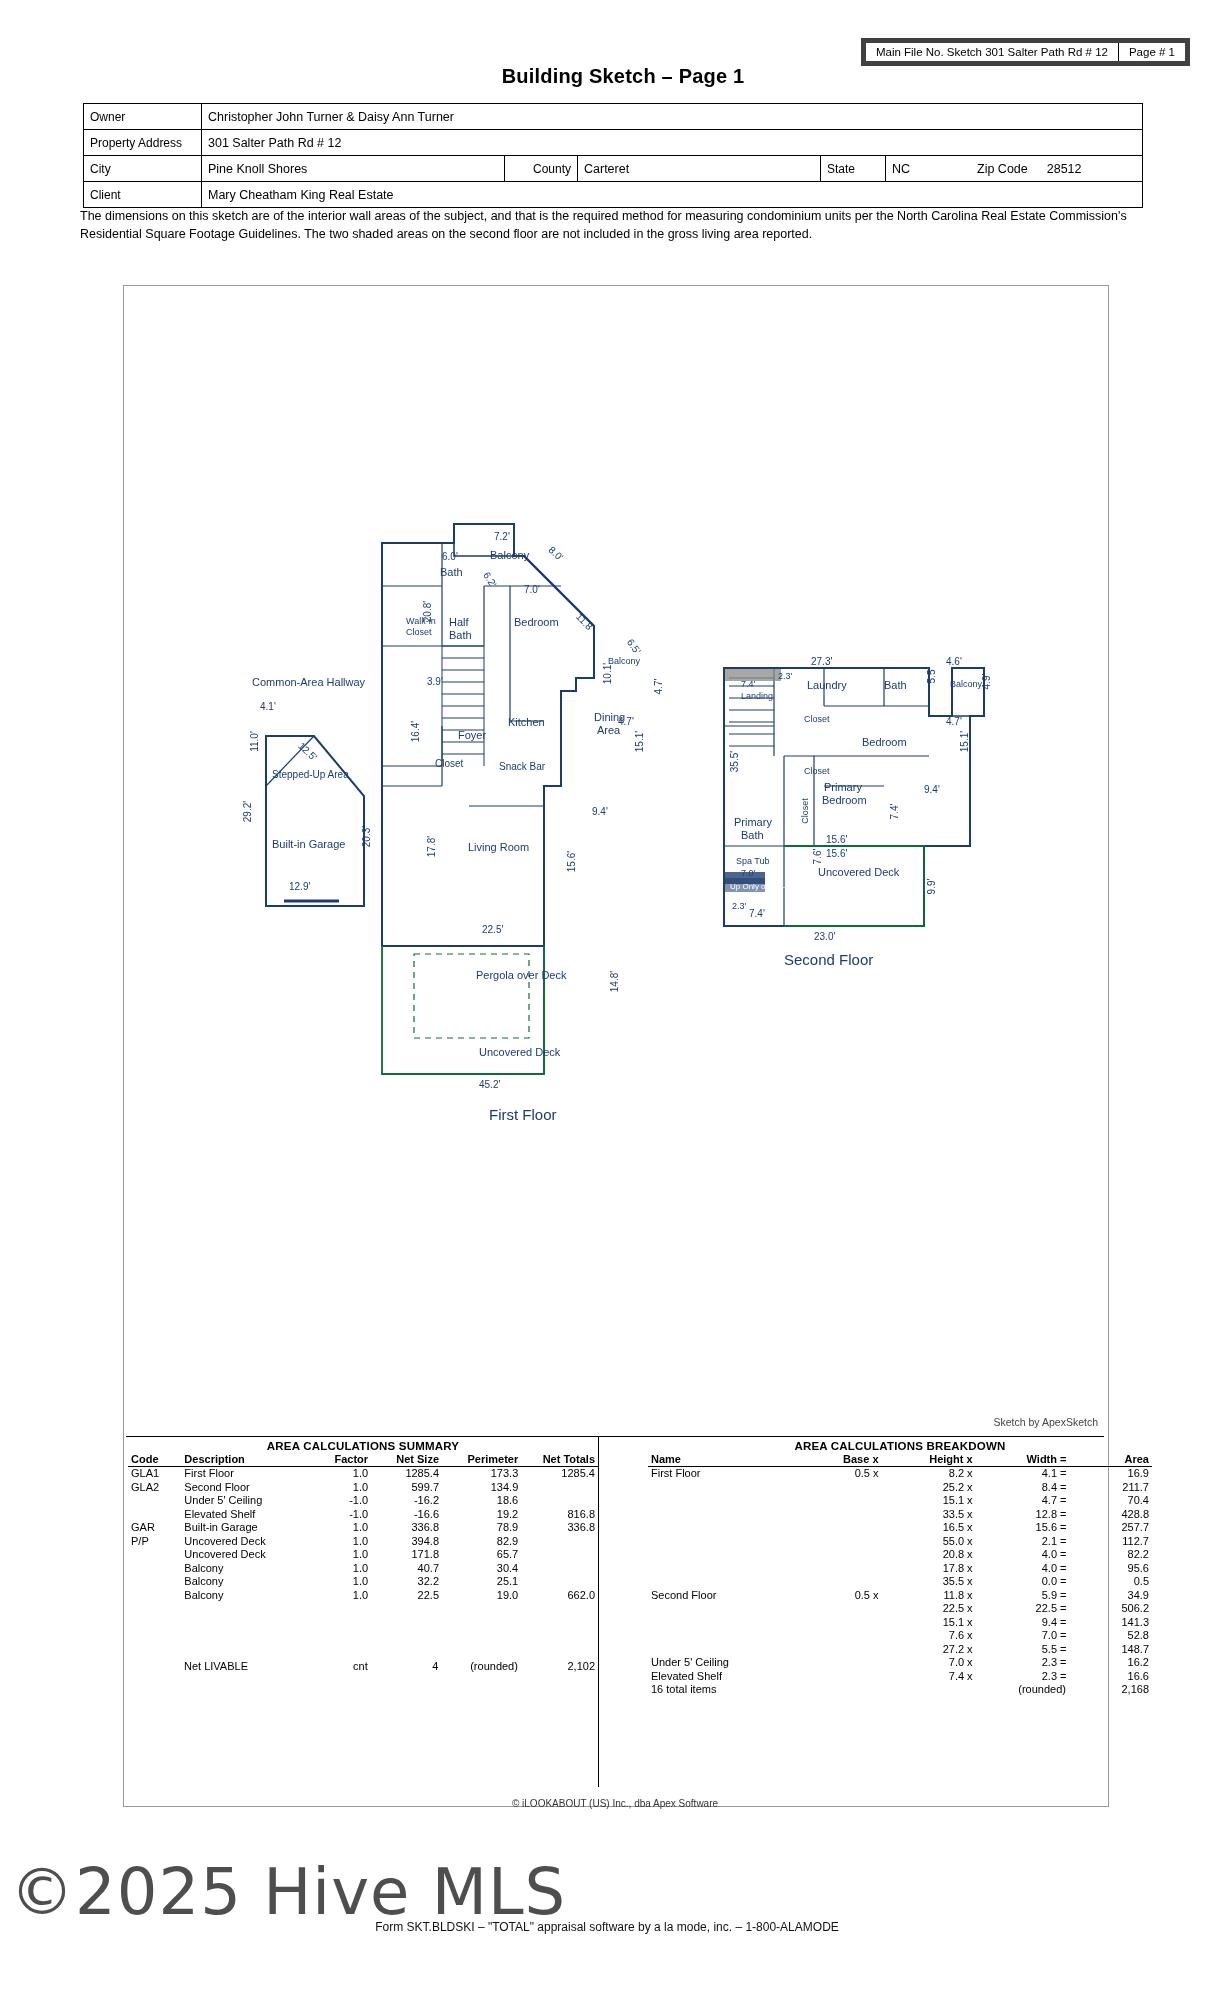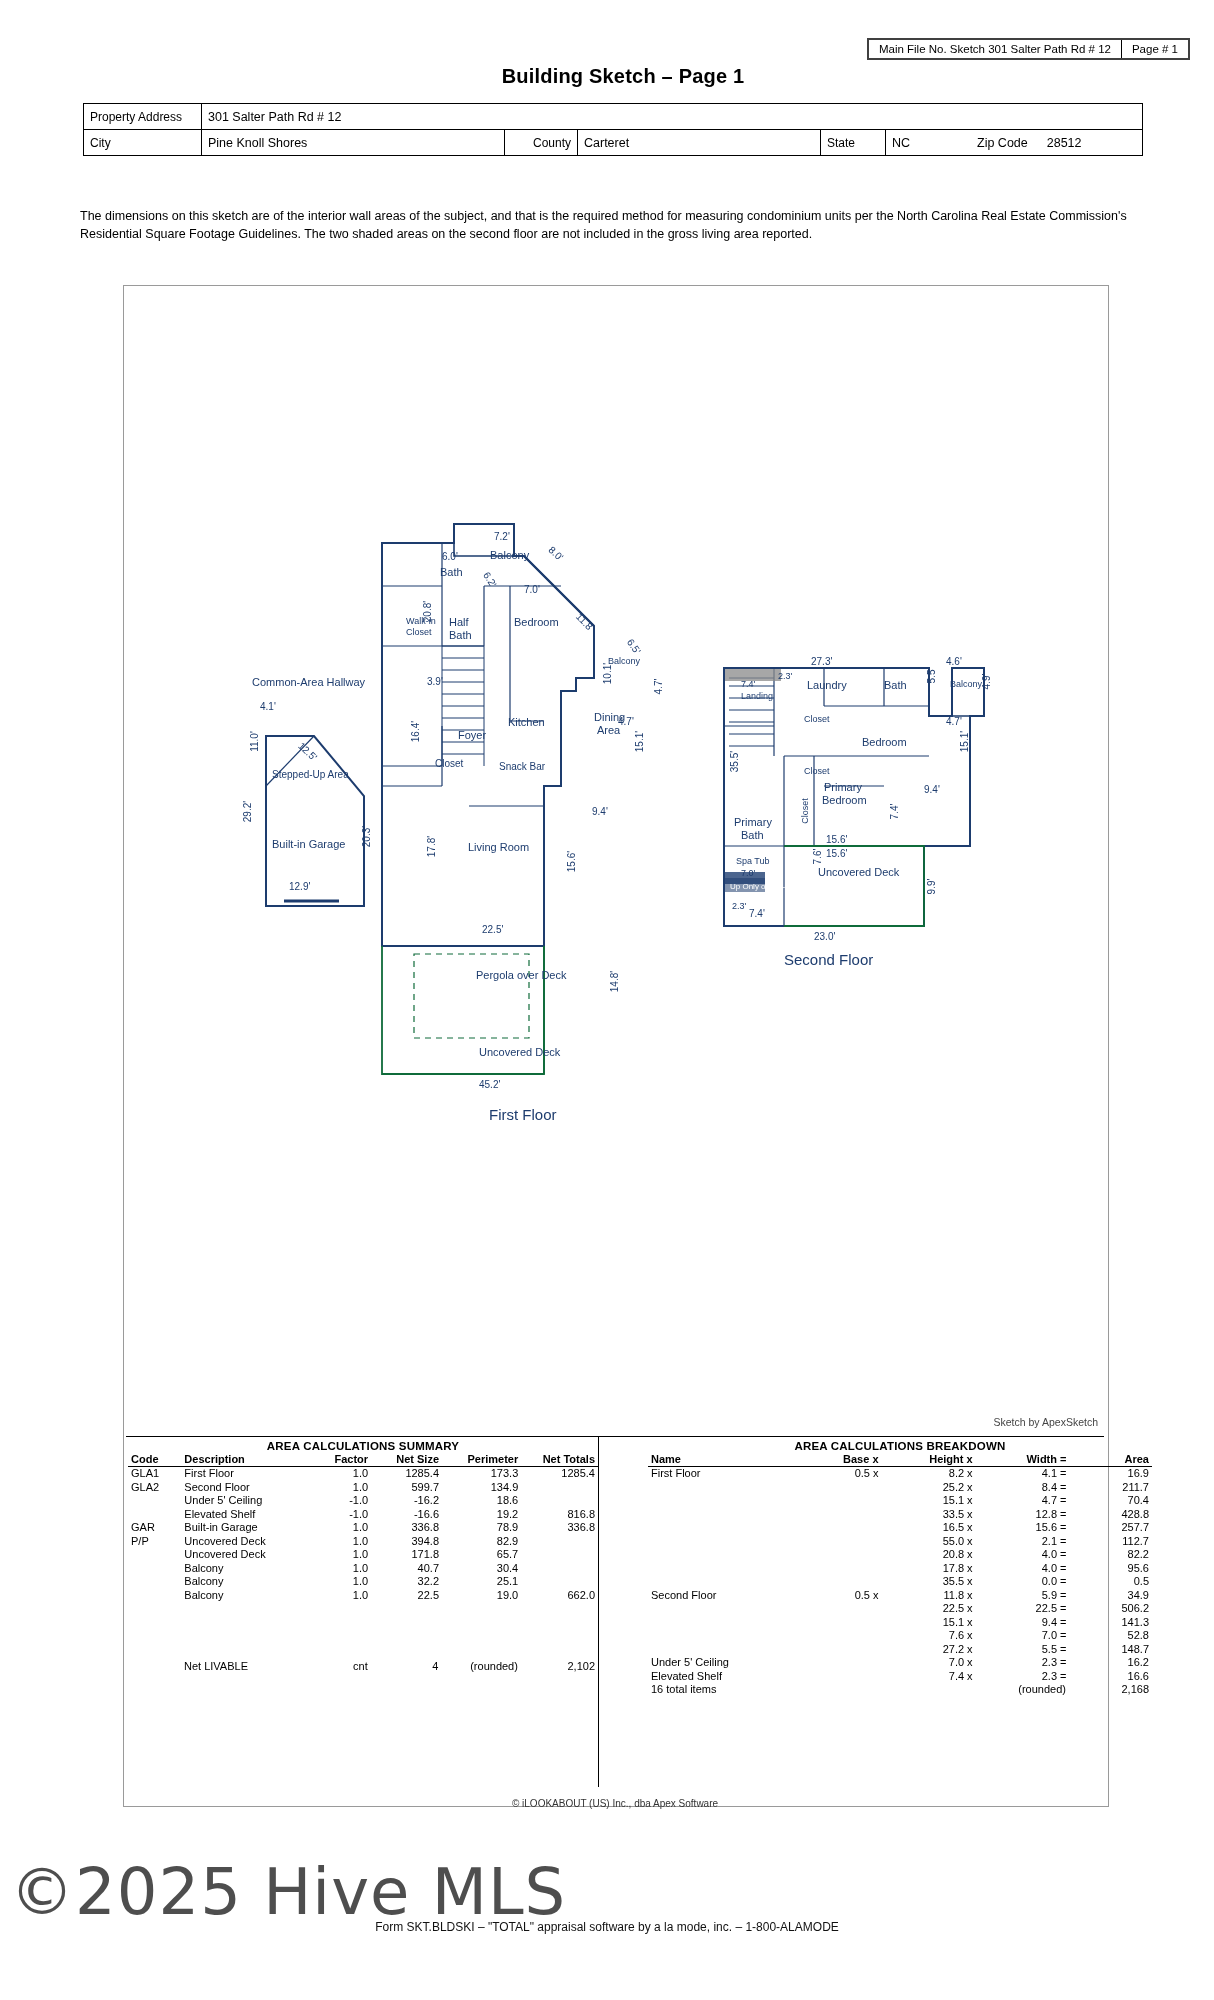--- a/index.html
+++ b/index.html
@@ -4,21 +4,21 @@
 <style>
   html,body{margin:0;padding:0;}
   body{
     width:1214px;height:2000px;background:#ffffff;
     font-family:"Liberation Sans", sans-serif;
     color:#000;position:relative;overflow:hidden;
   }
   .page{position:absolute;left:0;top:0;width:1214px;height:2000px;}
 
   
-  .filebox{position:absolute;right:24px;top:38px;display:flex;border:2px solid #404040;font-size:11.5px;}
+  .filebox{position:absolute;right:24px;top:38px;display:flex;border:5px solid #404040;font-size:11.5px;}
   .filebox .c1{padding:3px 10px;border-right:1px solid #000;white-space:nowrap;}
   .filebox .c2{padding:3px 10px;white-space:nowrap;}
 
   .title{position:absolute;left:0;right:0;top:65px;text-align:center;font-size:20px;font-weight:bold;letter-spacing:.2px;padding-left:32px;}
 
   table.info{position:absolute;left:83px;top:103px;width:1060px;border-collapse:collapse;font-size:12px;}
   table.info td{border:1px solid #000;padding:3px 6px;height:19px;vertical-align:middle;}
   td.lbl{width:105px;color:#000;}
   td.val{font-size:12.5px;}
 
@@ -57,37 +57,45 @@
 
   <div class="filebox">
     <div class="c1">Main File No. Sketch 301 Salter Path Rd # 12</div>
     <div class="c2">Page # 1</div>
   </div>
 
   <div class="title">Building Sketch – Page 1</div>
 
   <table class="info">
     <tbody>
+        <tr>
+      <td class="lbl">Owner</td>
+      <td class="val" colspan="5">Christopher John Turner &amp; Daisy Ann Turner</td>
+    </tr>
     <tr>
       <td class="lbl">Property Address</td>
       <td class="val" colspan="5">301 Salter Path Rd # 12</td>
     </tr>
     <tr>
       <td class="lbl">City</td>
       <td class="val" style="width:290px">Pine Knoll Shores</td>
       <td class="lbl" style="width:60px;text-align:right">County</td>
       <td class="val" style="width:230px">Carteret</td>
       <td class="lbl" style="width:52px;">State</td>
       <td class="val">
         <span>NC</span>
         <span style="display:inline-block;width:60px"></span>
         <span>Zip Code</span>
         <span style="display:inline-block;width:12px"></span>
         <span>28512</span>
       </td>
+    </tr>
+    <tr>
+      <td class="lbl">Client</td>
+      <td class="val" colspan="5">Mary Cheatham King Real Estate</td>
     </tr>
   </tbody>
     </table>
 
   <div class="note">The dimensions on this sketch are of the interior wall areas of the subject, and that is the required method for measuring condominium units per the North Carolina Real Estate Commission's Residential Square Footage Guidelines. The two shaded areas on the second floor are not included in the gross living area reported.</div>
 
   <div class="frame">
 
     <svg class="sketch" viewBox="0 0 984 1100">
       <g fill="none" stroke="#1d3c6e" stroke-width="2">

